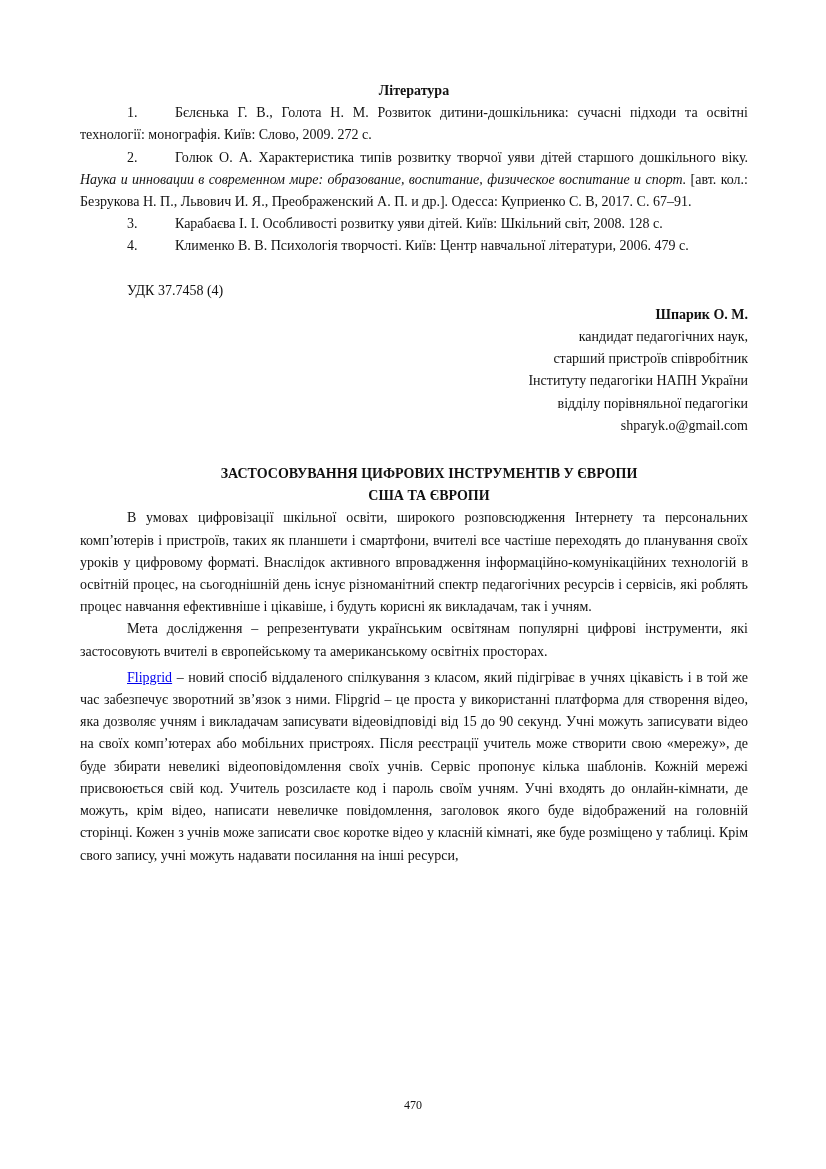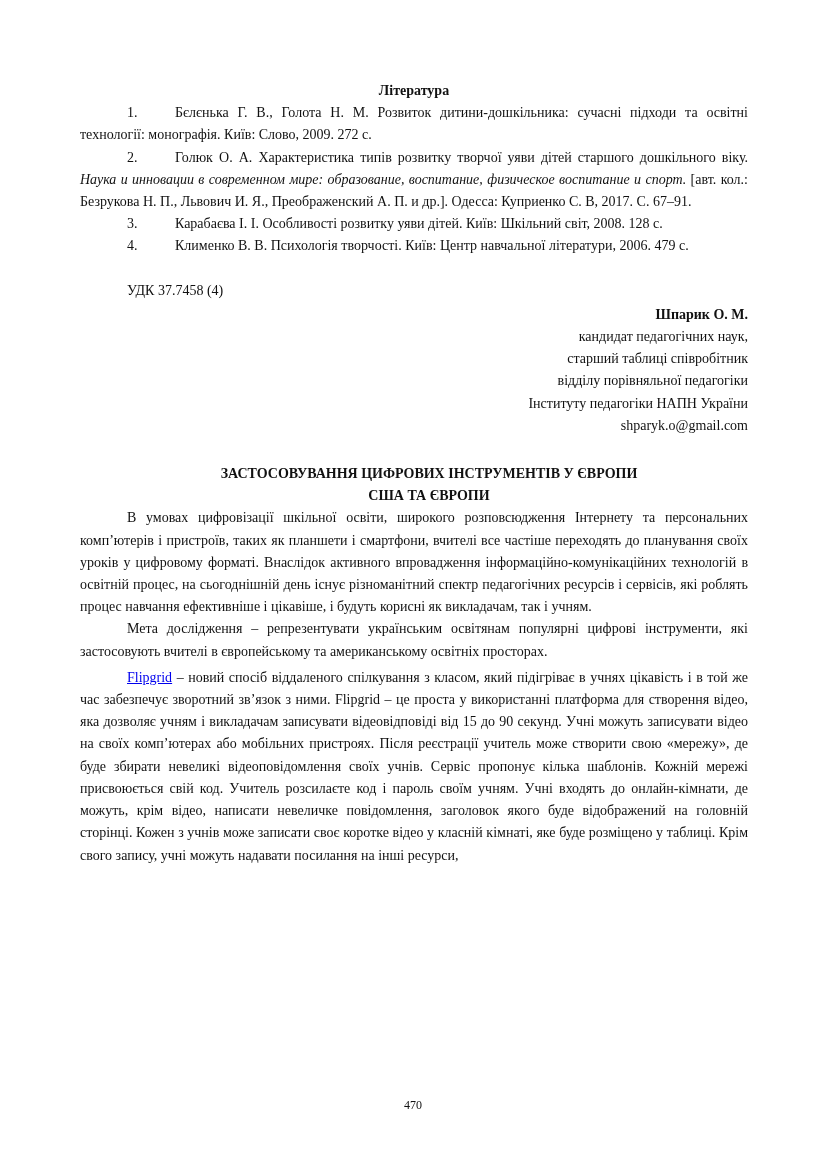--- a/index.html
+++ b/index.html
@@ -38,23 +38,23 @@
   <div class="ref"><span class="num">3.</span><span>Карабаєва І. І. Особливості розвитку уяви дітей. Київ: Шкільний світ, 2008. 128 с.</span></div>
 
   <div class="ref"><span class="num">4.</span><span>Клименко В. В. Психологія творчості. Київ: Центр навчальної літератури, 2006. 479 с.</span></div>
 
   <div class="gap"></div>
 
   <div class="udk">УДК 37.7458 (4)</div>
 
   <div class="right bold" style="margin-top:2px;">Шпарик О. М.</div>
   <div class="right">кандидат педагогічних наук,</div>
-  <div class="right">старший таблиці співробітник</div>
+  <div class="right">старший пристроїв співробітник</div>
+  <div class="right">Інституту педагогіки НАПН України</div>
   <div class="right">відділу порівняльної педагогіки</div>
-  <div class="right">Інституту педагогіки НАПН України</div>
   <div class="right">shparyk.o@gmail.com</div>
 
   <div class="gap" style="height:26px;"></div>
 
   <div class="title">ЗАСТОСОВУВАННЯ ЦИФРОВИХ ІНСТРУМЕНТІВ У ЄВРОПИ</div>
   <div class="title">США ТА ЄВРОПИ</div>
 
   <div class="just indent">В умовах цифровізації шкільної освіти, широкого розповсюдження Інтернету та персональних комп’ютерів і пристроїв, таких як планшети і смартфони, вчителі все частіше переходять до планування своїх уроків у цифровому форматі. Внаслідок активного впровадження інформаційно-комунікаційних технологій в освітній процес, на сьогоднішній день існує різноманітний спектр педагогічних ресурсів і сервісів, які роблять процес навчання ефективніше і цікавіше, і будуть корисні як викладачам, так і учням.</div>
   <div class="just indent">Мета дослідження – репрезентувати українським освітянам популярні цифрові інструменти, які застосовують вчителі в європейському та американському освітніх просторах.</div>
 

